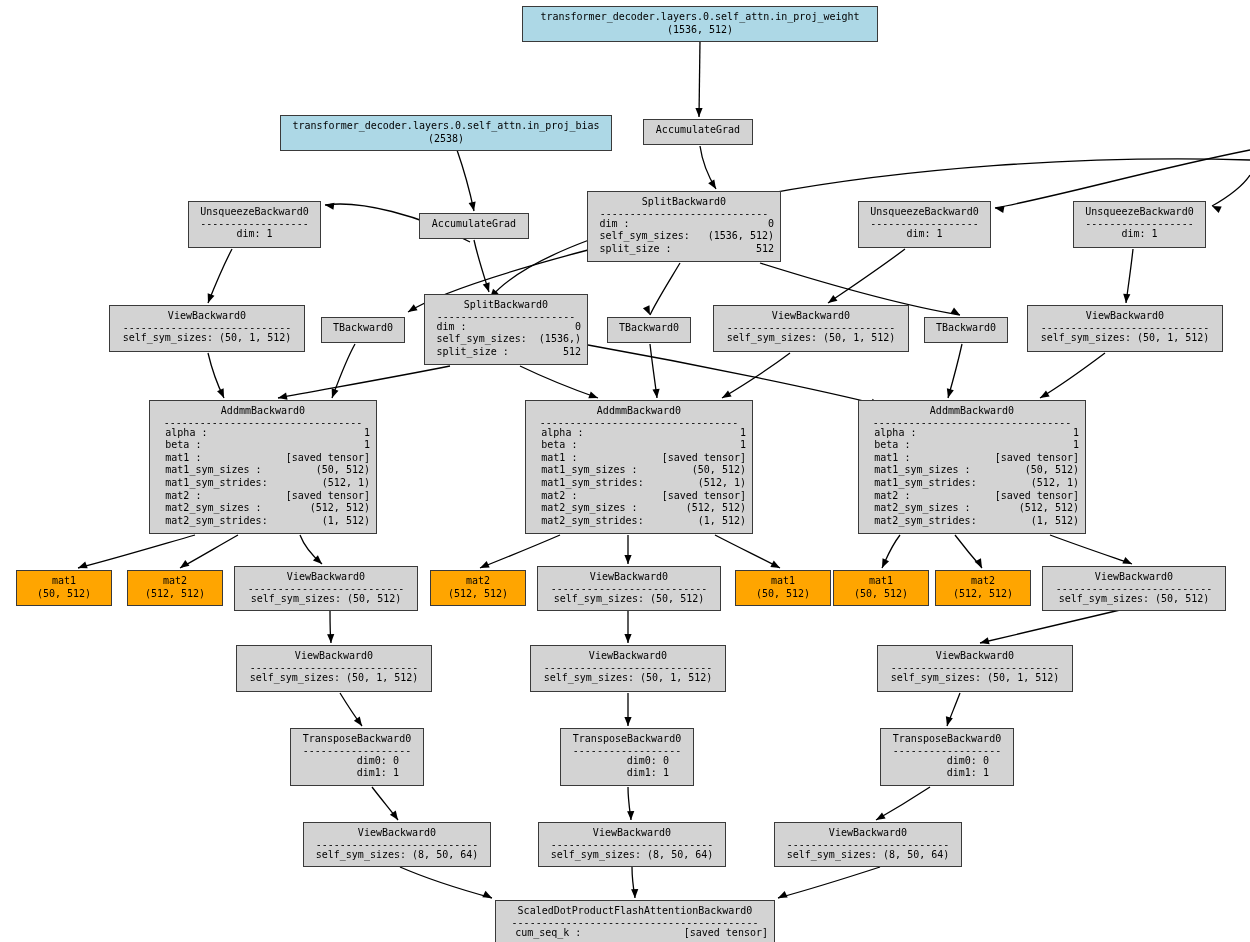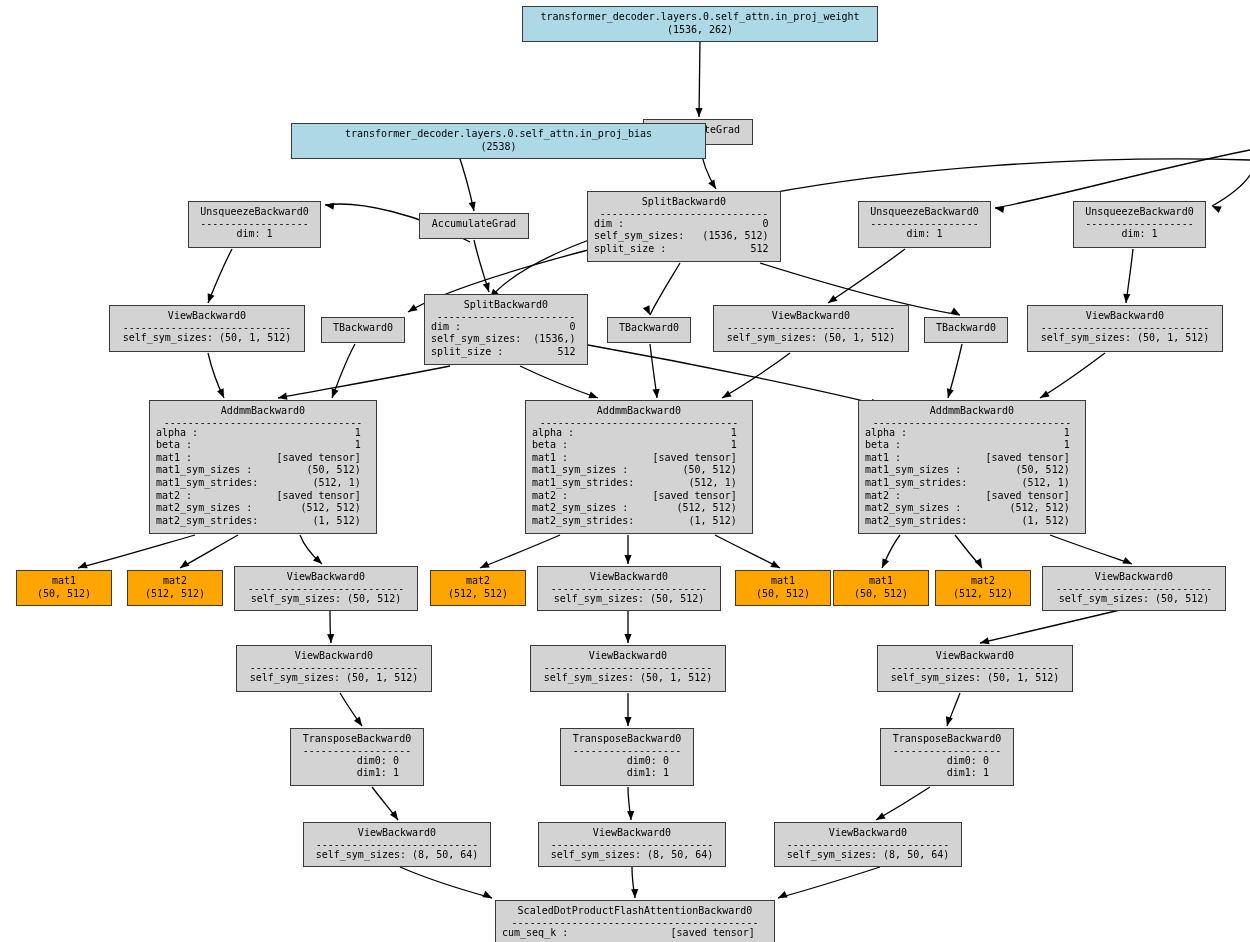--- a/index.html
+++ b/index.html
@@ -51,21 +51,21 @@
   }
   .node .rule {
     display: block;
     text-align: center;
     line-height: 9px;
     height: 9px;
     overflow: hidden;
   }
   .node .rows {
     display: block;
-    text-align: left;
+    text-align: right;
   }
   .node .rows-right {
     display: block;
     text-align: right;
   }
   .node .sub {
     display: block;
     text-align: center;
   }
 </style>
@@ -157,23 +157,23 @@
       <path d="M 930,787 C 910,800 890,812 876,820" fill="none" stroke="#000000" stroke-width="1.3"></path>
       <polygon points="0,0 -9,-3.6 -9,3.6" fill="#000000" transform="translate(876,820) rotate(150)"></polygon>
       <path d="M 400,867 C 430,880 470,892 492,898" fill="none" stroke="#000000" stroke-width="1.3"></path>
       <polygon points="0,0 -9,-3.6 -9,3.6" fill="#000000" transform="translate(492,898) rotate(26)"></polygon>
       <path d="M 632,867 C 632,880 634,892 635,898" fill="none" stroke="#000000" stroke-width="1.3"></path>
       <polygon points="0,0 -9,-3.6 -9,3.6" fill="#000000" transform="translate(635,898) rotate(88)"></polygon>
       <path d="M 880,867 C 840,880 800,892 778,898" fill="none" stroke="#000000" stroke-width="1.3"></path>
       <polygon points="0,0 -9,-3.6 -9,3.6" fill="#000000" transform="translate(778,898) rotate(155)"></polygon>
     </svg>
   <div id="node-layer">
-      <div class="node param" style="left: 522px; top: 6px; width: 356px; min-height: 34px;"><span class="title">transformer_decoder.layers.0.self_attn.in_proj_weight</span><span class="sub">(1536, 262)</span></div>
+      <div class="node param" style="left: 522px; top: 6px; width: 356px; min-height: 34px;"><span class="title">transformer_decoder.layers.0.self_attn.in_proj_weight</span><span class="sub">(1536, 512)</span></div>
       <div class="node" style="left: 643px; top: 119px; width: 110px; min-height: 26px;"><span class="title">AccumulateGrad</span></div>
-      <div class="node param" style="left: 280px; top: 123px; width: 415px; min-height: 34px; margin-left: 11px;"><span class="title">transformer_decoder.layers.0.self_attn.in_proj_bias</span><span class="sub">(2538)</span></div>
+      <div class="node param" style="left: 280px; top: 115px; width: 332px; min-height: 34px;"><span class="title">transformer_decoder.layers.0.self_attn.in_proj_bias</span><span class="sub">(2538)</span></div>
       <div class="node" style="left: 419px; top: 213px; width: 110px; min-height: 26px;"><span class="title">AccumulateGrad</span></div>
       <div class="node" style="left: 587px; top: 191px; width: 194px; min-height: 71px;"><span class="title">SplitBackward0</span><span class="rule">----------------------------</span><span class="rows"><span style="display: block;">dim :                       0</span><span style="display: block;">self_sym_sizes:   (1536, 512)</span><span style="display: block;">split_size :              512</span></span></div>
       <div class="node" style="left: 424px; top: 294px; width: 164px; min-height: 71px;"><span class="title">SplitBackward0</span><span class="rule">-----------------------</span><span class="rows"><span style="display: block;">dim :                  0</span><span style="display: block;">self_sym_sizes:  (1536,)</span><span style="display: block;">split_size :         512</span></span></div>
       <div class="node" style="left: 188px; top: 201px; width: 133px; min-height: 47px;"><span class="title">UnsqueezeBackward0</span><span class="rule">------------------</span><span class="sub">dim: 1</span></div>
       <div class="node" style="left: 858px; top: 201px; width: 133px; min-height: 47px;"><span class="title">UnsqueezeBackward0</span><span class="rule">------------------</span><span class="sub">dim: 1</span></div>
       <div class="node" style="left: 1073px; top: 201px; width: 133px; min-height: 47px;"><span class="title">UnsqueezeBackward0</span><span class="rule">------------------</span><span class="sub">dim: 1</span></div>
       <div class="node" style="left: 109px; top: 305px; width: 196px; min-height: 47px;"><span class="title">ViewBackward0</span><span class="rule">----------------------------</span><span class="sub">self_sym_sizes: (50, 1, 512)</span></div>
       <div class="node" style="left: 713px; top: 305px; width: 196px; min-height: 47px;"><span class="title">ViewBackward0</span><span class="rule">----------------------------</span><span class="sub">self_sym_sizes: (50, 1, 512)</span></div>
       <div class="node" style="left: 1027px; top: 305px; width: 196px; min-height: 47px;"><span class="title">ViewBackward0</span><span class="rule">----------------------------</span><span class="sub">self_sym_sizes: (50, 1, 512)</span></div>
       <div class="node" style="left: 321px; top: 317px; width: 84px; min-height: 26px;"><span class="title">TBackward0</span></div>

